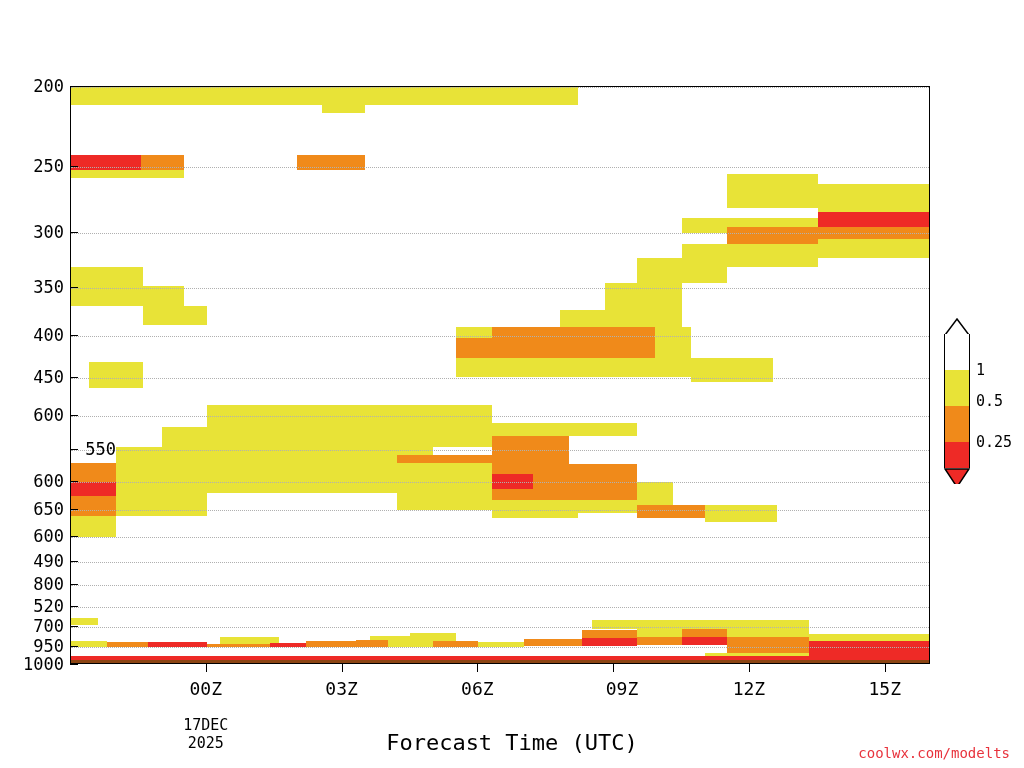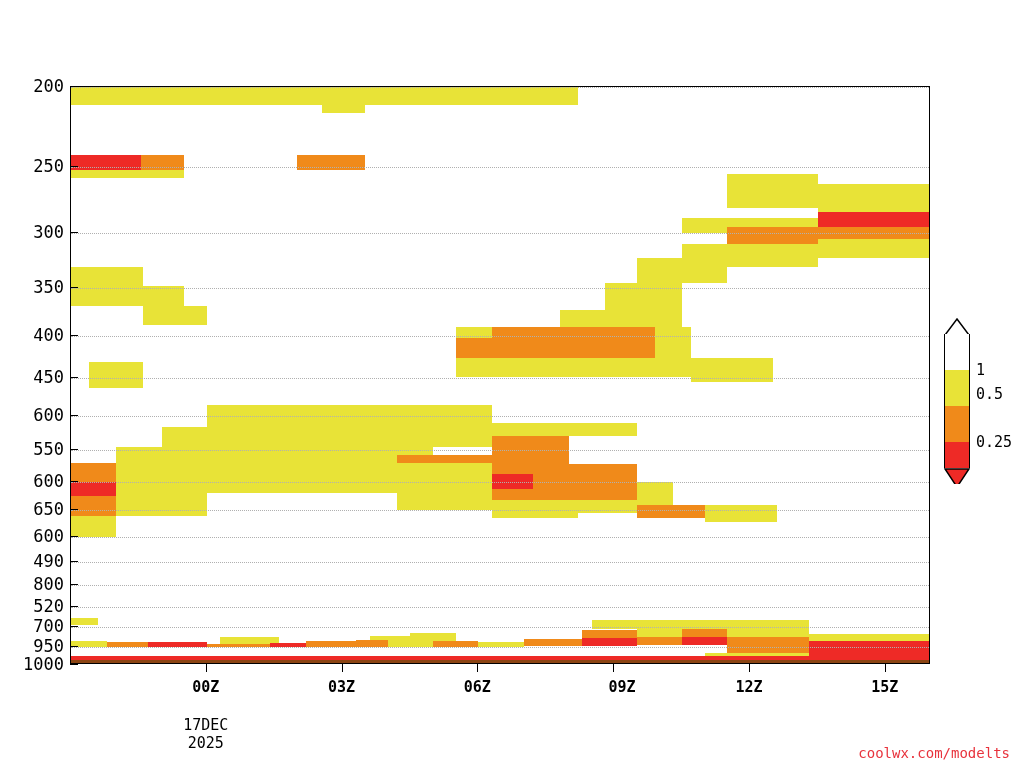--- a/index.html
+++ b/index.html
@@ -69,26 +69,25 @@
     width: 8px;
   }
   .xtick-mark {
     position: absolute;
     width: 0;
     border-left: 1.5px solid #000;
     height: 8px;
   }
   .xtick-label {
     position: absolute;
-    font-size: 15px;
+    font-size: 18px;
     color: #000;
     text-align: right;
     white-space: pre;
     transform: translateX(-50%);
-    font-weight: bold;
   }
   .xdate-label {
     position: absolute;
     font-size: 15px;
     color: #000;
     text-align: center;
     white-space: pre;
     transform: translateX(-50%);
     line-height: 18px;
   }
@@ -254,52 +253,53 @@
       <div class="gridline" style="top: 474.684px;"></div>
       <div class="gridline" style="top: 497.862px;"></div>
       <div class="gridline" style="top: 519.634px;"></div>
       <div class="gridline" style="top: 540.162px;"></div>
       <div class="gridline" style="top: 559.579px;"></div>
     </div>
 
   <div id="yaxis"></div>
   <div id="xaxis"></div>
 
+  <div class="xaxis-title">Forecast Time (UTC)</div>
   <div class="credit">coolwx.com/modelts</div>
 
   <div id="colorbar">
       <svg width="26" height="18" class="cb-cap-top" style="top: 0px;">
         <polygon points="13,1 25,17 1,17" fill="#ffffff" stroke="#000" stroke-width="1.5"></polygon>
       </svg>
       <div class="cb-seg" style="top: 16px; height: 36px; background: rgb(255, 255, 255);"></div>
       <div class="cb-seg" style="top: 52px; height: 36px; background: rgb(232, 227, 55);"></div>
       <div class="cb-seg" style="top: 88px; height: 36px; background: rgb(240, 138, 26);"></div>
       <div class="cb-seg" style="top: 124px; height: 26px; background: rgb(238, 42, 38);"></div>
       <svg width="26" height="20" class="cb-cap-bot" style="top: 150px;">
         <polygon points="1,1 25,1 13,19" fill="#ee2a26" stroke="#000" stroke-width="1.5"></polygon>
       </svg>
       <div class="cb-label" style="top: 52px;">1</div>
-      <div class="cb-label" style="top: 76px;">0.5</div>
+      <div class="cb-label" style="top: 83px;">0.5</div>
       <div class="cb-label" style="top: 124px;">0.25</div>
     </div>
 <div class="ytick-label" style="top: 86px; right: 960px;">200</div>
     <div class="ytick-mark" style="left: 70px; top: 86px;"></div>
     <div class="ytick-label" style="top: 166.138px; right: 960px;">250</div>
     <div class="ytick-mark" style="left: 70px; top: 166.138px;"></div>
     <div class="ytick-label" style="top: 231.615px; right: 960px;">300</div>
     <div class="ytick-mark" style="left: 70px; top: 231.615px;"></div>
     <div class="ytick-label" style="top: 286.976px; right: 960px;">350</div>
     <div class="ytick-mark" style="left: 70px; top: 286.976px;"></div>
     <div class="ytick-label" style="top: 334.931px; right: 960px;">400</div>
     <div class="ytick-mark" style="left: 70px; top: 334.931px;"></div>
     <div class="ytick-label" style="top: 377.231px; right: 960px;">450</div>
     <div class="ytick-mark" style="left: 70px; top: 377.231px;"></div>
     <div class="ytick-label" style="top: 415.069px; right: 960px;">600</div>
     <div class="ytick-mark" style="left: 70px; top: 415.069px;"></div>
-    <div class="ytick-label" style="top: 449.298px; right: 960px; margin-left: 36px;">550</div>
+    <div class="ytick-label" style="top: 449.298px; right: 908px; margin-left: 36px;">550</div>
     <div class="ytick-mark" style="left: 70px; top: 449.298px;"></div>
     <div class="ytick-label" style="top: 480.546px; right: 960px;">600</div>
     <div class="ytick-mark" style="left: 70px; top: 480.546px;"></div>
     <div class="ytick-label" style="top: 509.292px; right: 960px;">650</div>
     <div class="ytick-mark" style="left: 70px; top: 509.292px;"></div>
     <div class="ytick-label" style="top: 535.907px; right: 960px;">600</div>
     <div class="ytick-mark" style="left: 70px; top: 535.907px;"></div>
     <div class="ytick-label" style="top: 560.684px; right: 960px;">490</div>
     <div class="ytick-mark" style="left: 70px; top: 560.684px;"></div>
     <div class="ytick-label" style="top: 583.862px; right: 960px;">800</div>

